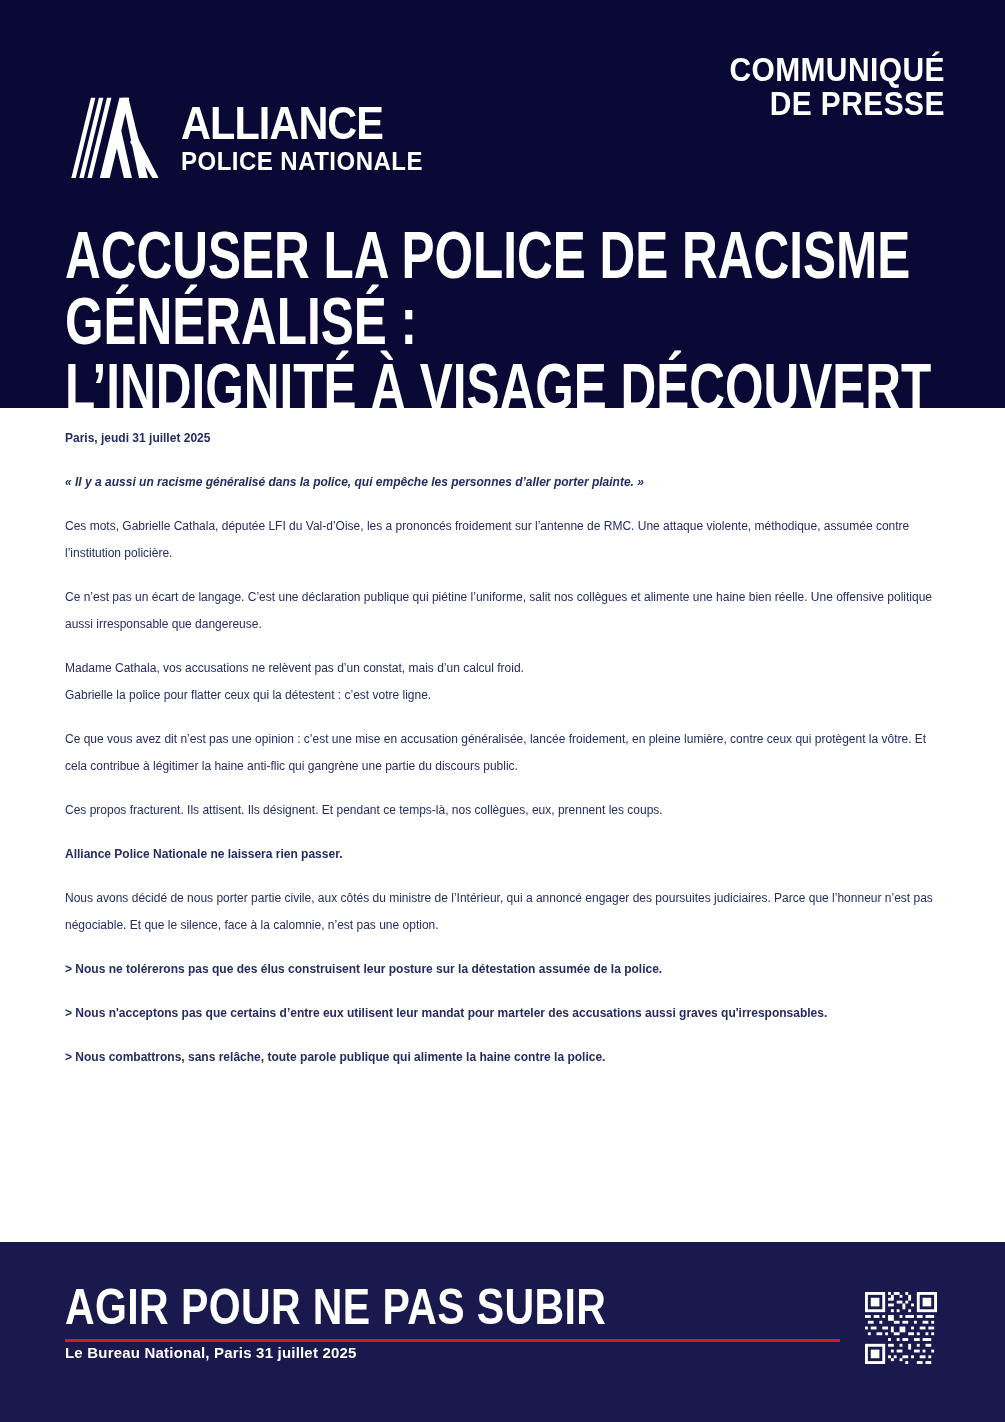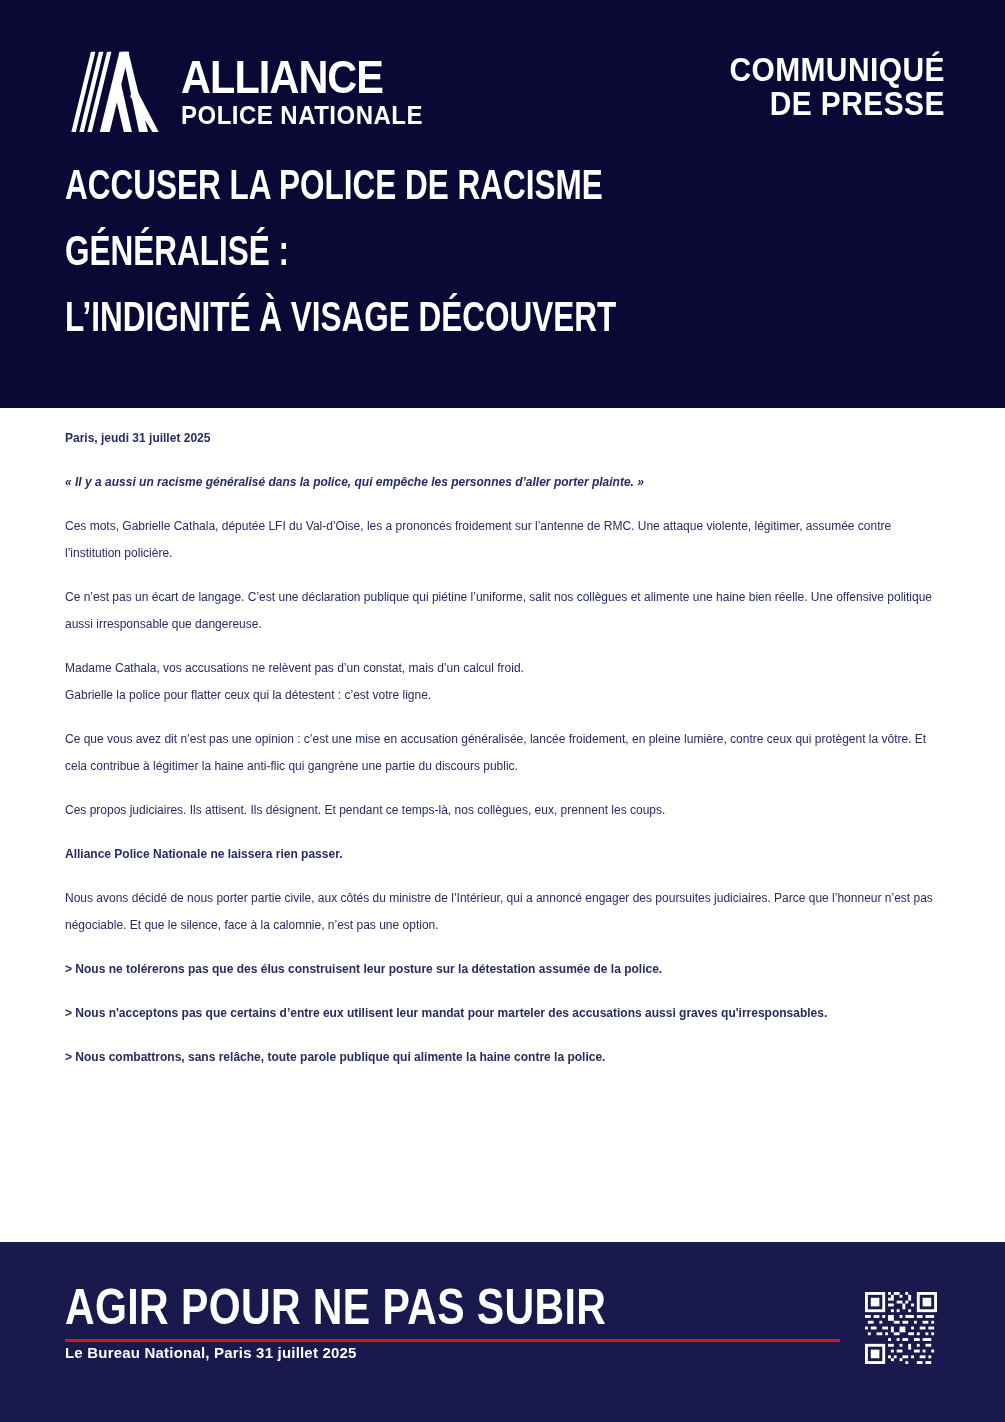--- a/index.html
+++ b/index.html
@@ -3,30 +3,30 @@
 <meta charset="utf-8">
 <style>
   * { margin:0; padding:0; box-sizing:border-box; }
   html,body { width:1005px; }
   body { font-family:"Liberation Sans", sans-serif; background:#ffffff; }
   .page { width:1005px; height:1422px; display:flex; flex-direction:column; overflow:hidden; }
 
   
   .header { height:408px; background:#0a0936; color:#ffffff; padding:50px 60px 0 65px; flex:0 0 auto; }
   .header-top { display:flex; justify-content:space-between; align-items:flex-start; }
-  .logo { display:flex; align-items:center; gap:16px; }
+  .logo { display:flex; align-items:center; gap:16px;margin-top:46px; }
   .logo-icon svg { display:block; }
   .logo-text { line-height:1; }
   .logo-title { font-size:46px; font-weight:bold; letter-spacing:-1px;
                 transform:scaleX(0.9); transform-origin:left; }
   .logo-subtitle { font-size:25px; font-weight:bold; letter-spacing:0.5px; margin-top:3px;
                    transform:scaleX(0.96); transform-origin:left; }
   .doc-type { text-align:right; font-weight:bold; font-size:34px; line-height:34px;
               letter-spacing:0.5px; transform:scaleX(0.88); transform-origin:right; margin-top:2px; }
-  .headline { margin-top:20px; font-weight:bold; font-size:42px; line-height:66px; letter-spacing:0; }
+  .headline { margin-top:44px; font-weight:bold; font-size:66px; line-height:66px; letter-spacing:0; }
   .headline-line { display:block; transform:scaleX(0.75); transform-origin:left; white-space:nowrap; }
 
   
   .body { flex:1 1 auto; background:#ffffff; color:#262b63; padding:17px 63px 0 65px;
           font-size:12px; line-height:27px; }
   .body p { margin:0 0 17px; white-space:pre-line; }
   .dateline { font-weight:bold; }
   .p-italic { font-style:italic;font-weight:bold; }
   .p-bold { font-weight:bold; }
 
@@ -78,26 +78,26 @@
     <h1 class="headline">
       <span class="headline-line">ACCUSER LA POLICE DE RACISME</span>
       <span class="headline-line">GÉNÉRALISÉ :</span>
       <span class="headline-line">L’INDIGNITÉ À VISAGE DÉCOUVERT</span>
     </h1>
   </header>
 
   <main class="body">
     <p class="dateline">Paris, jeudi 31 juillet 2025</p>
     <p class="p-italic">« Il y a aussi un racisme généralisé dans la police, qui empêche les personnes d’aller porter plainte. »</p>
-    <p>Ces mots, Gabrielle Cathala, députée LFI du Val-d’Oise, les a prononcés froidement sur l’antenne de RMC. Une attaque violente, légitimer, assumée contre l’institution policière.</p>
+    <p>Ces mots, Gabrielle Cathala, députée LFI du Val-d’Oise, les a prononcés froidement sur l’antenne de RMC. Une attaque violente, méthodique, assumée contre l’institution policière.</p>
     <p>Ce n’est pas un écart de langage. C’est une déclaration publique qui piétine l’uniforme, salit nos collègues et alimente une haine bien réelle. Une offensive politique aussi irresponsable que dangereuse.</p>
     <p>Madame Cathala, vos accusations ne relèvent pas d’un constat, mais d’un calcul froid.
 Gabrielle la police pour flatter ceux qui la détestent : c’est votre ligne.</p>
     <p>Ce que vous avez dit n’est pas une opinion : c’est une mise en accusation généralisée, lancée froidement, en pleine lumière, contre ceux qui protègent la vôtre. Et cela contribue à légitimer la haine anti-flic qui gangrène une partie du discours public.</p>
-    <p>Ces propos judiciaires. Ils attisent. Ils désignent. Et pendant ce temps-là, nos collègues, eux, prennent les coups.</p>
+    <p>Ces propos fracturent. Ils attisent. Ils désignent. Et pendant ce temps-là, nos collègues, eux, prennent les coups.</p>
     <p class="p-bold">Alliance Police Nationale ne laissera rien passer.</p>
     <p>Nous avons décidé de nous porter partie civile, aux côtés du ministre de l’Intérieur, qui a annoncé engager des poursuites judiciaires. Parce que l’honneur n’est pas négociable. Et que le silence, face à la calomnie, n’est pas une option.</p>
     <p class="p-bold">&gt; Nous ne tolérerons pas que des élus construisent leur posture sur la détestation assumée de la police.</p>
     <p class="p-bold">&gt; Nous n'acceptons pas que certains d’entre eux utilisent leur mandat pour marteler des accusations aussi graves qu'irresponsables.</p>
     <p class="p-bold">&gt; Nous combattrons, sans relâche, toute parole publique qui alimente la haine contre la police.</p>
   </main>
 
   <footer class="footer">
     <div class="footer-left">
       <div class="slogan">AGIR POUR NE PAS SUBIR</div>

